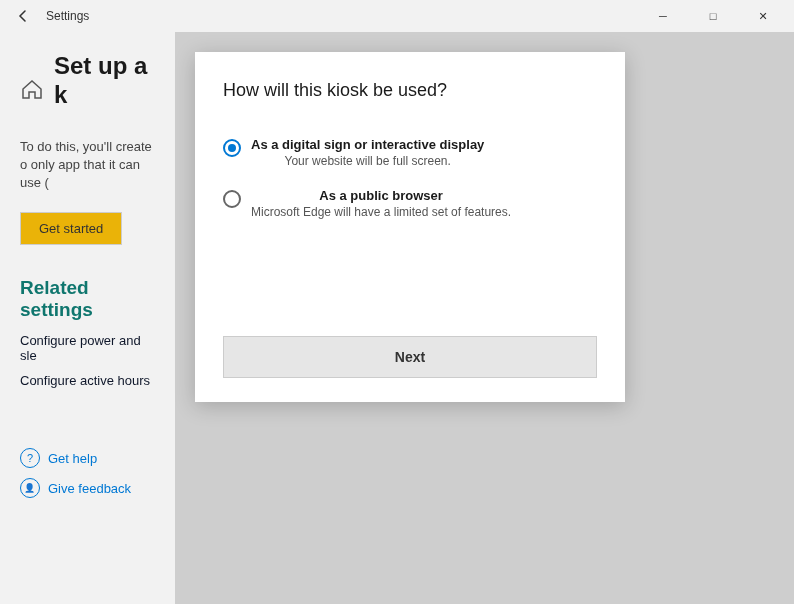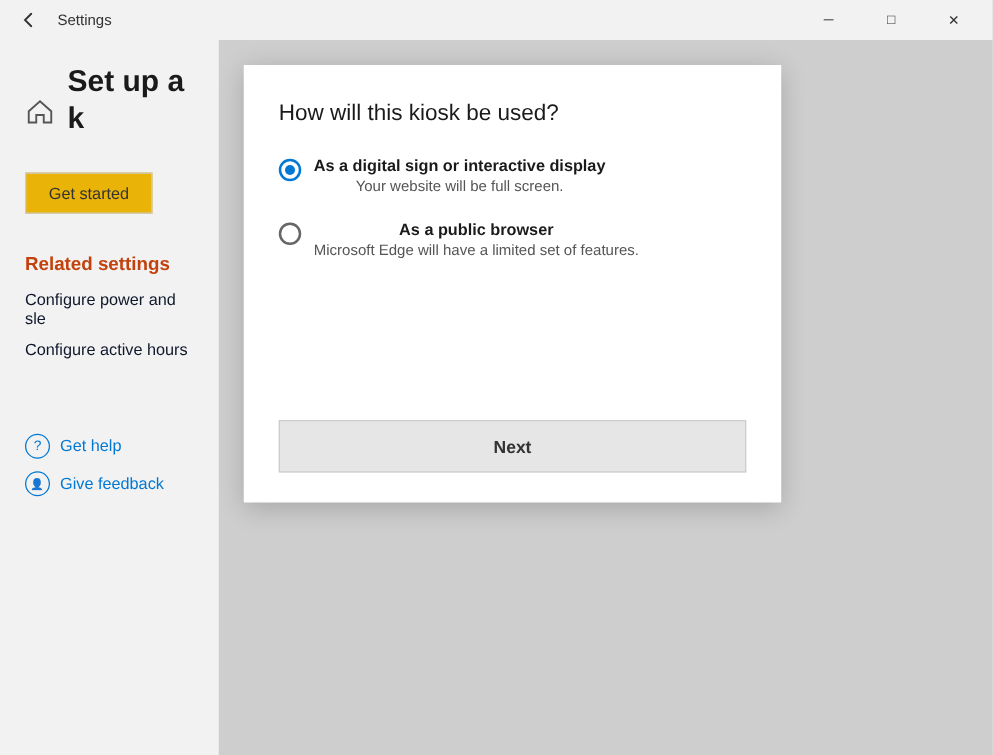--- a/index.html
+++ b/index.html
@@ -100,23 +100,23 @@
       padding: 8px 18px;
       background: #eab308;
       border: 1px solid #ccc;
       cursor: pointer;
       font-size: 13px;
       color: #333;
       margin-bottom: 32px;
     }
 
     .related-settings-title {
-      font-size: 15px;
+      font-size: 19px;
       font-weight: 600;
-      color: #c2410c;
+      color: #0f766e;
       margin-bottom: 12px;
     }
 
     .settings-link {
       display: block;
       font-size: 13px;
       color: #0f172a;
       text-decoration: none;
       margin-bottom: 10px;
       cursor: pointer;
@@ -171,21 +171,21 @@
       padding: 28px 28px 24px 28px;
       display: flex;
       flex-direction: column;
       box-shadow: 0 4px 20px rgba(0,0,0,0.2);
     }
 
     .dialog-title {
       font-size: 18px;
       font-weight: 400;
       color: #1a1a1a;
-      margin-bottom: 24px;
+      margin-bottom: 36px;
     }
 
     .radio-group {
       flex: 1;
     }
 
     .radio-option {
       display: flex;
       align-items: flex-start;
       gap: 10px;
@@ -291,20 +291,21 @@
 
 <div class="main-content">
 
   <div class="left-panel">
     <div style="display:flex; align-items:center; gap:10px; margin-bottom:12px;">
       <svg class="home-icon" viewBox="0 0 24 24" fill="none">
         <path d="M3 12 L12 4 L21 12 V21 H15 V15 H9 V21 H3 Z" stroke="#555" stroke-width="1.5" fill="none"></path>
       </svg>
       <span class="page-title">Set up a k</span>
     </div>
+    <p class="page-description">To do this, you'll create o only app that it can use (</p>
     <button class="get-started-btn">Get started</button>
 
     <div class="related-settings-title">Related settings</div>
     <a class="settings-link">Configure power and sle</a>
     <a class="settings-link">Configure active hours</a>
 
     <div class="help-section">
       <div class="help-item">
         <div class="help-icon">?</div>
         <span>Get help</span>

